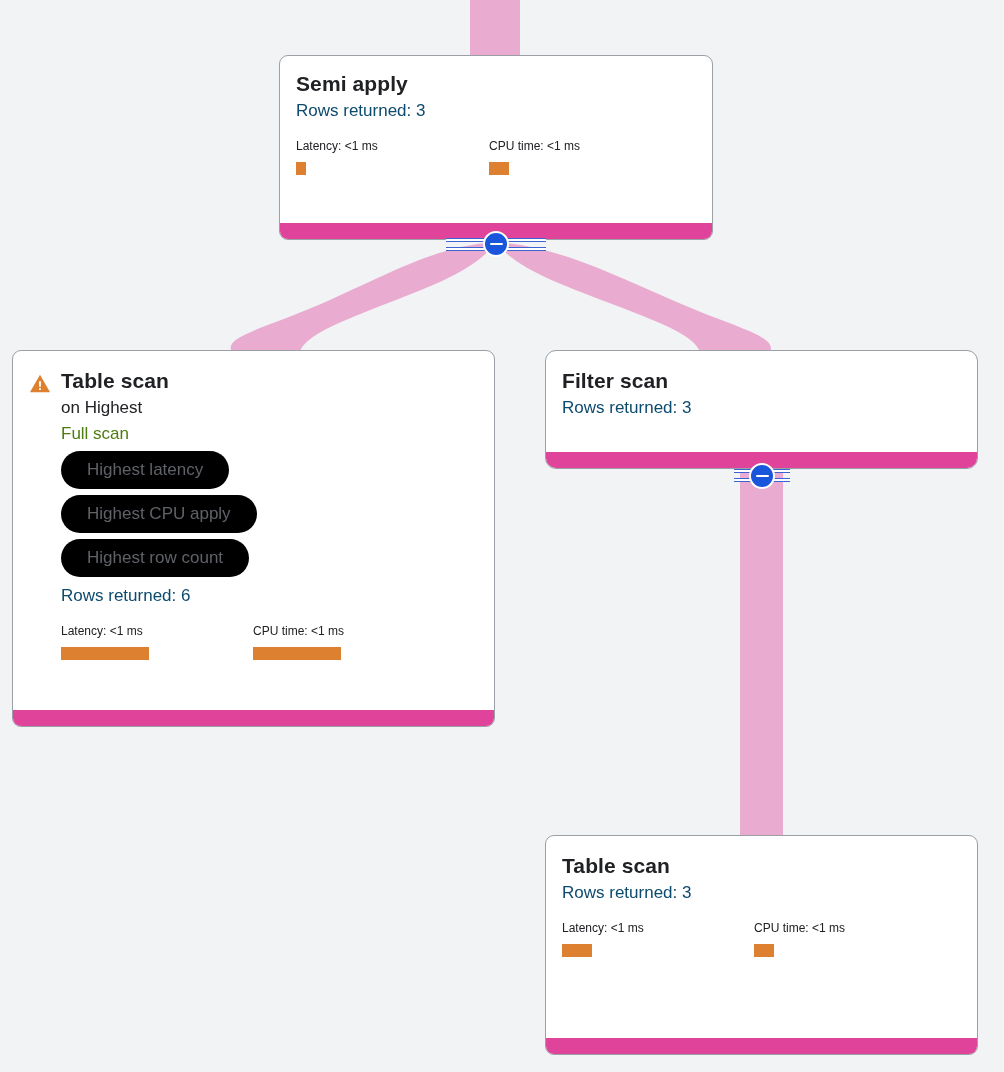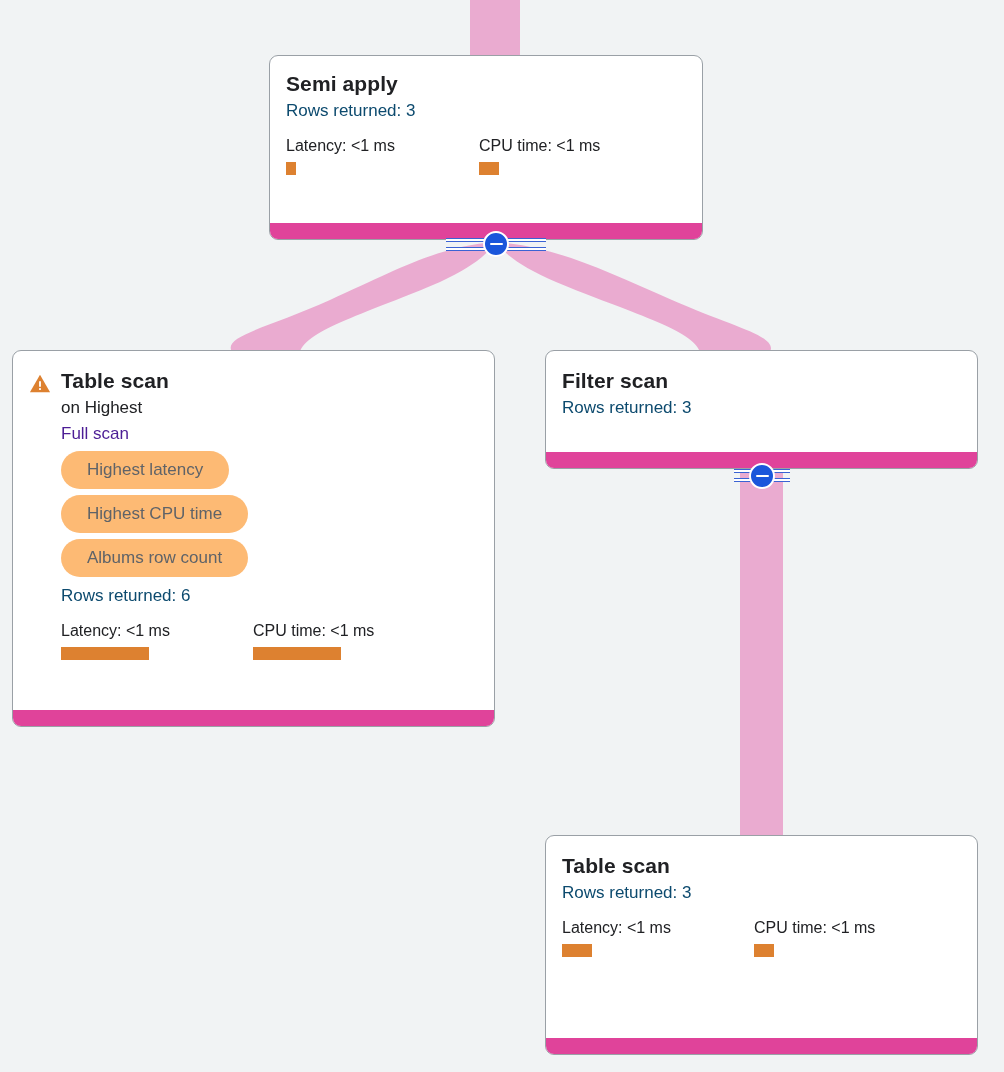--- a/index.html
+++ b/index.html
@@ -71,52 +71,52 @@
     letter-spacing: 0.1px;
   }
   .node-sub {
     font-size: 17px;
     line-height: 26px;
     color: #202124;
   }
   .node-sub-muted {
     font-size: 17px;
     line-height: 26px;
-    color: #4c1d95;
+    color: #4d7c0f;
   }
   .node-rows {
     font-size: 17px;
     line-height: 26px;
     color: #0c4a6e;
   }
 
   .chips {
     margin: 4px 0 2px 0;
   }
   .chip {
     display: block;
     width: fit-content;
-    background: #fdba74;
+    background: #000000;
     color: #5f6368;
     font-size: 17px;
     line-height: 20px;
     padding: 9px 26px;
     border-radius: 22px;
     margin-bottom: 6px;
   }
 
   .metrics {
     display: flex;
     margin-top: 10px;
   }
   .metric {
     box-sizing: border-box;
   }
   .metric-label {
-    font-size: 16px;
+    font-size: 12px;
     line-height: 24px;
     color: #202124;
     white-space: nowrap;
   }
   .metric-bar {
     height: 13px;
     background: #dd8130;
     margin-top: 4px;
   }
 
@@ -179,21 +179,21 @@
     <path fill="#eaabd0" d="M 496 242
              C 552 246, 600 268, 672 300
              C 736 328, 778 336, 770 352
              L 700 352
              C 694 330, 628 312, 556 282
              C 524 268, 506 256, 496 242 Z"></path>
 
     <rect x="740" y="468" width="43" height="372" fill="#eaabd0"></rect>
   </svg>
 
-  <div class="node" id="node-semi-apply" style="left:269px; top:55px; width:434px; height:185px;">
+  <div class="node" id="node-semi-apply" style="left:279px; top:55px; width:434px; height:185px;">
     <div class="node-body">
       <div class="node-title-row">
         <div class="node-title">Semi apply</div>
       </div>
       <div class="node-rows">Rows returned: 3</div>
       <div class="metrics">
         <div class="metric" style="width:193px;">
           <div class="metric-label">Latency: &lt;1 ms</div>
           <div class="metric-bar" style="width:10px;"></div>
         </div>
@@ -221,41 +221,41 @@
           <path d="M12 2 L23 21 L1 21 Z" fill="#dd8130"></path>
           <rect x="11" y="9" width="2" height="6" fill="#ffffff"></rect>
           <rect x="11" y="16.5" width="2" height="2" fill="#ffffff"></rect>
         </svg>
         <div>
           <div class="node-title">Table scan</div>
           <div class="node-sub">on Highest</div>
           <div class="node-sub-muted">Full scan</div>
           <div class="chips">
             <span class="chip">Highest latency</span>
-            <span class="chip">Highest CPU time</span>
-            <span class="chip">Albums row count</span>
+            <span class="chip">Highest CPU apply</span>
+            <span class="chip">Highest row count</span>
           </div>
           <div class="node-rows">Rows returned: 6</div>
           <div class="metrics">
             <div class="metric" style="width:192px;">
               <div class="metric-label">Latency: &lt;1 ms</div>
               <div class="metric-bar" style="width:88px;"></div>
             </div>
             <div class="metric">
               <div class="metric-label">CPU time: &lt;1 ms</div>
               <div class="metric-bar" style="width:88px;"></div>
             </div>
           </div>
         </div>
       </div>
     </div>
     <div class="node-accent"></div>
   </div>
 
-  <div class="node" id="node-filter-scan" style="left:545px; top:350px; width:433px; height:119px;">
+  <div class="node" id="node-filter-scan" style="left:545px; top:350px; width:433px; height:119px;border-radius:11px;">
     <div class="node-body" style="padding:16px 16px 8px 16px;">
       <div class="node-title">Filter scan</div>
       <div class="node-rows">Rows returned: 3</div>
     </div>
     <div class="node-accent"></div>
   </div>
 
   <div class="toggle-rails" style="left:734px; top:467px; width:56px;">
     <div class="rail r1"></div>
     <div class="rail r2"></div>

